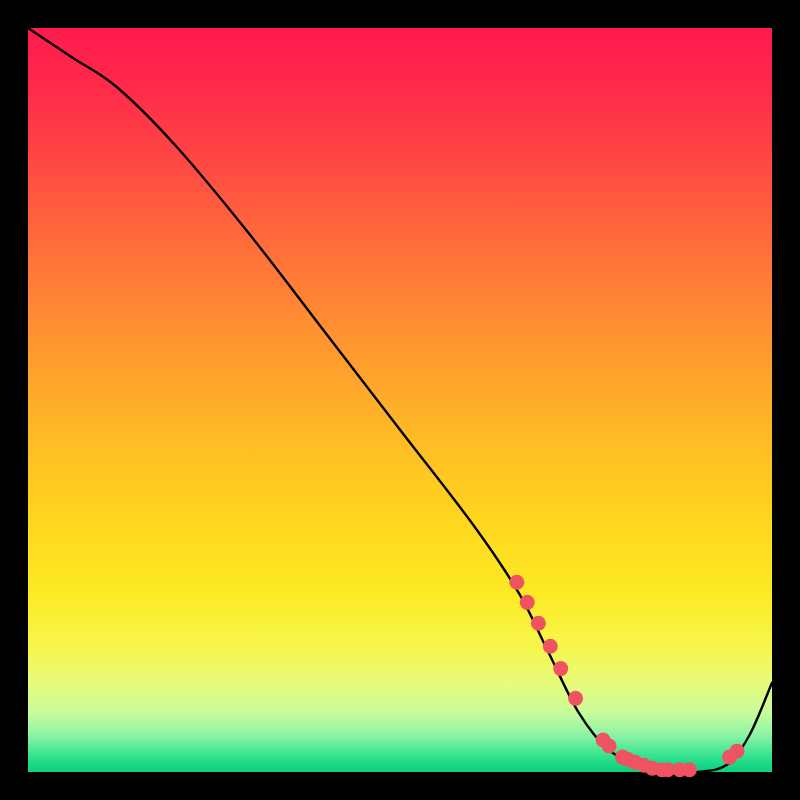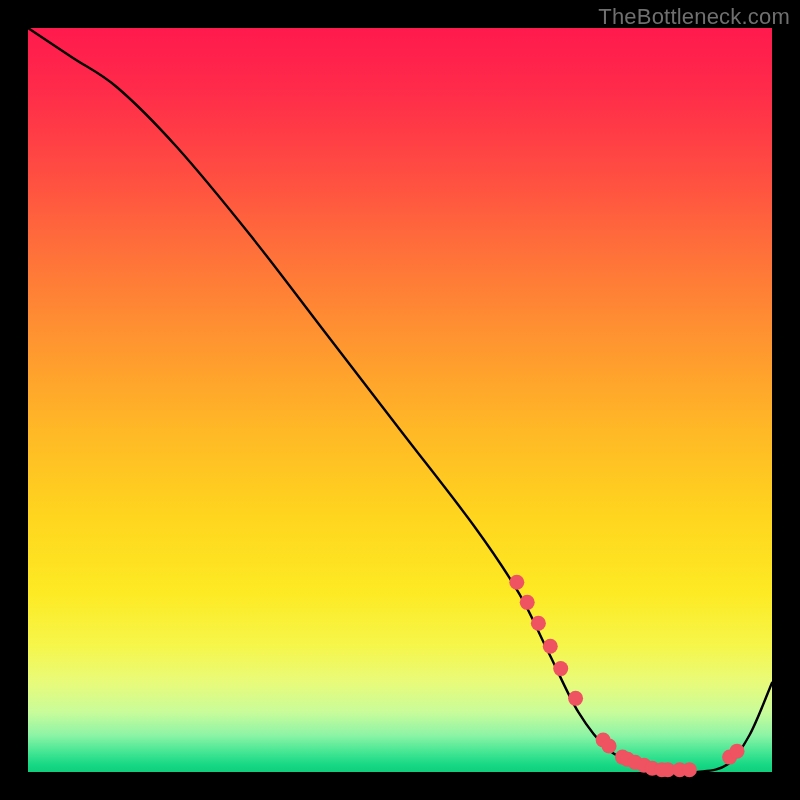--- a/index.html
+++ b/index.html
@@ -86,14 +86,13 @@
           <circle cx="624.216" cy="740.28" r="7.5" fill="#ef5261"></circle>
           <circle cx="633.888" cy="741.768" r="7.5" fill="#ef5261"></circle>
           <circle cx="639.84" cy="741.768" r="7.5" fill="#ef5261"></circle>
           <circle cx="651.7439999999999" cy="741.768" r="7.5" fill="#ef5261"></circle>
           <circle cx="661.416" cy="741.768" r="7.5" fill="#ef5261"></circle>
           <circle cx="701.592" cy="729.12" r="7.5" fill="#ef5261"></circle>
           <circle cx="709.0319999999999" cy="723.168" r="7.5" fill="#ef5261"></circle>
         </g>
     </svg>
   </div>
-  <div class="watermark">TheBottleneck.com</div>
 </div>
 
 </body></html>

